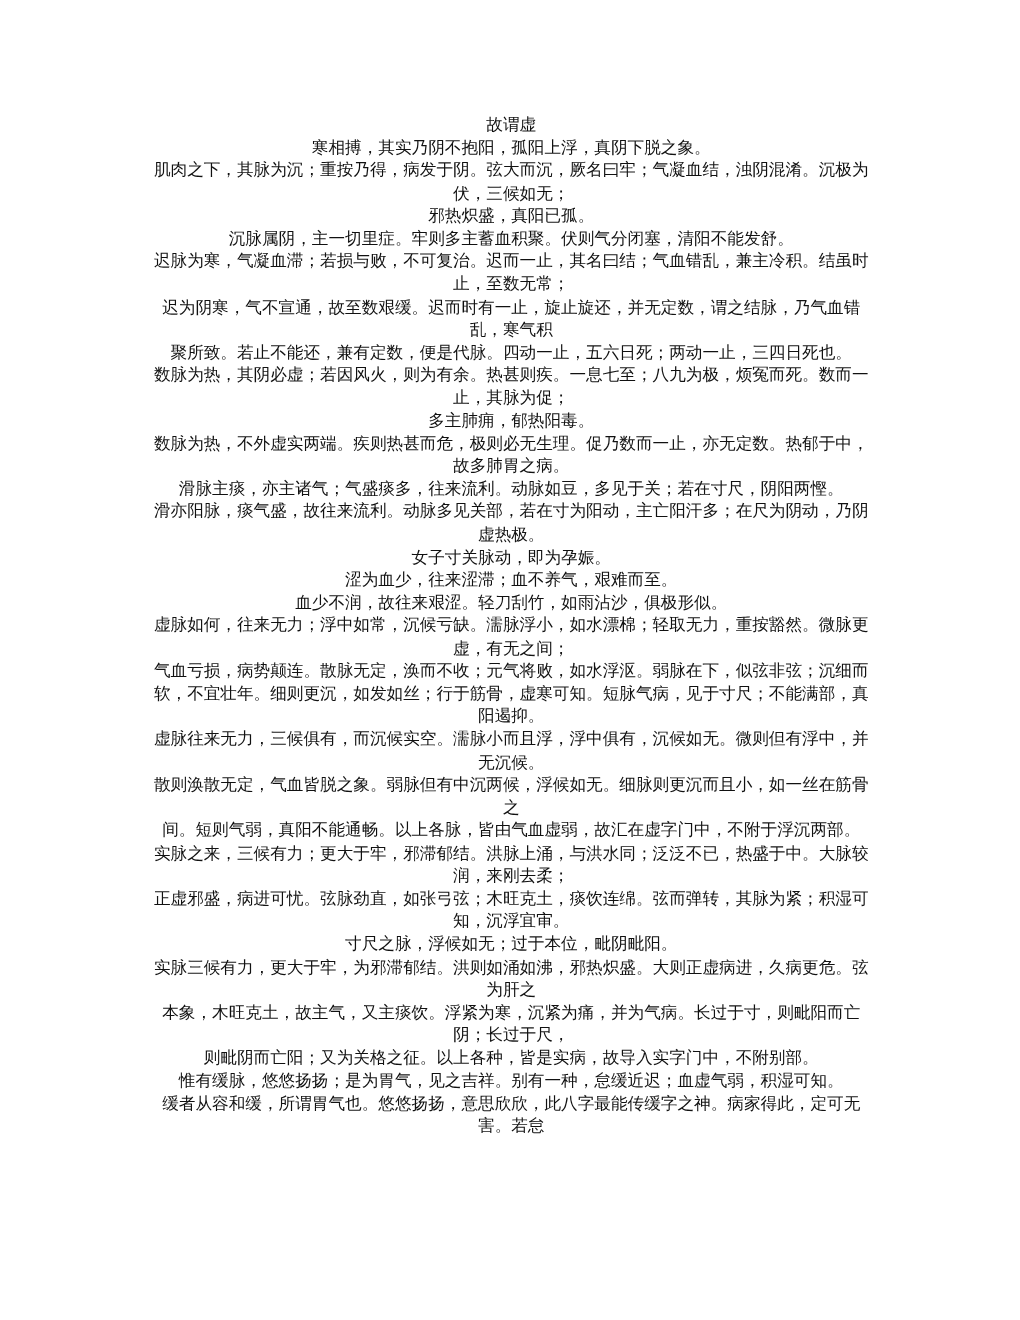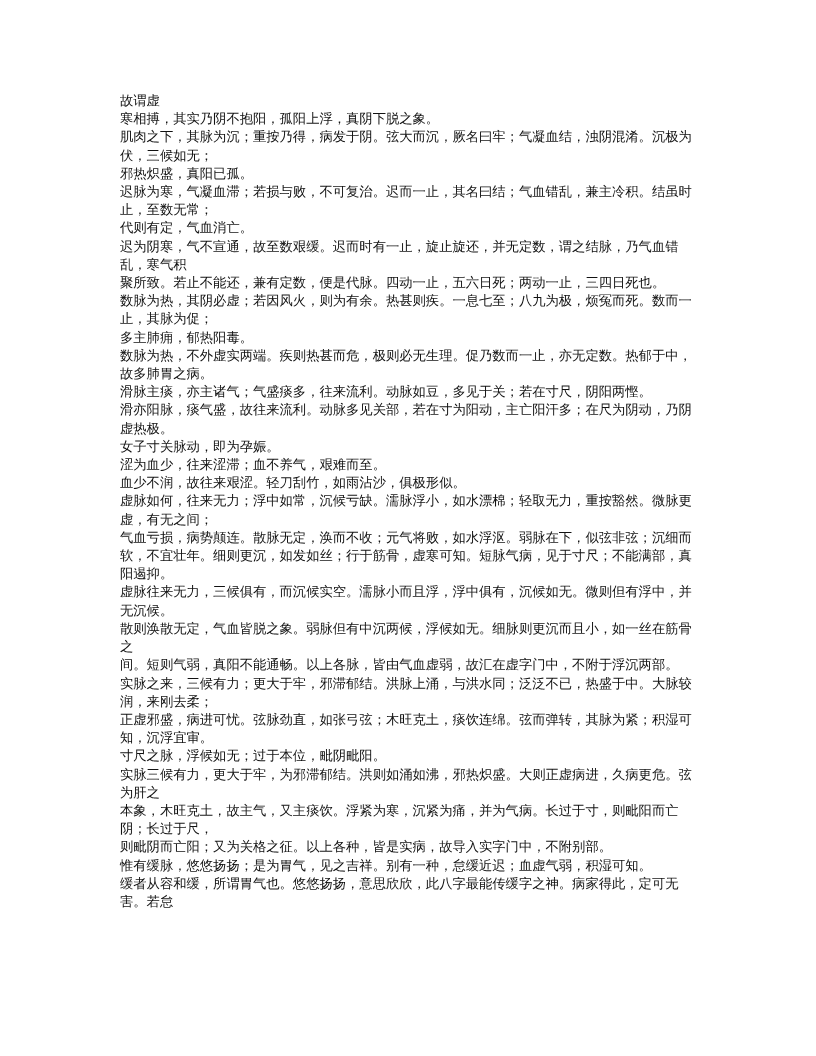--- a/index.html
+++ b/index.html
@@ -8,32 +8,32 @@
     position: absolute;
     left: 120px;
     top: 92px;
     width: 578px;
     font-family: "DejaVu Serif", "Liberation Serif", serif;
     font-size: 13.3px;
     line-height: 18.2px;
     color: #111111;
     letter-spacing: 0;
   }
-  .line { display: block; white-space: pre-wrap; word-break: break-all; margin: 0; }
+  .line { display: block; white-space: pre-wrap; word-break: break-all; margin: 0; text-align: center; }
 </style>
 </head>
 <body>
 
 <div class="page">
   <p class="line">故谓虚</p>
   <p class="line">寒相搏，其实乃阴不抱阳，孤阳上浮，真阴下脱之象。</p>
   <p class="line">肌肉之下，其脉为沉；重按乃得，病发于阴。弦大而沉，厥名曰牢；气凝血结，浊阴混淆。沉极为伏，三候如无；</p>
   <p class="line">邪热炽盛，真阳已孤。</p>
+  <p class="line">沉脉属阴，主一切里症。牢则多主蓄血积聚。伏则气分闭塞，清阳不能发舒。</p>
   <p class="line">迟脉为寒，气凝血滞；若损与败，不可复治。迟而一止，其名曰结；气血错乱，兼主冷积。结虽时止，至数无常；</p>
-  <p class="line">代则有定，气血消亡。</p>
   <p class="line">迟为阴寒，气不宣通，故至数艰缓。迟而时有一止，旋止旋还，并无定数，谓之结脉，乃气血错乱，寒气积</p>
   <p class="line">聚所致。若止不能还，兼有定数，便是代脉。四动一止，五六日死；两动一止，三四日死也。</p>
   <p class="line">数脉为热，其阴必虚；若因风火，则为有余。热甚则疾。一息七至；八九为极，烦冤而死。数而一止，其脉为促；</p>
   <p class="line">多主肺痈，郁热阳毒。</p>
   <p class="line">数脉为热，不外虚实两端。疾则热甚而危，极则必无生理。促乃数而一止，亦无定数。热郁于中，故多肺胃之病。</p>
   <p class="line">滑脉主痰，亦主诸气；气盛痰多，往来流利。动脉如豆，多见于关；若在寸尺，阴阳两慳。</p>
   <p class="line">滑亦阳脉，痰气盛，故往来流利。动脉多见关部，若在寸为阳动，主亡阳汗多；在尺为阴动，乃阴虚热极。</p>
   <p class="line">女子寸关脉动，即为孕娠。</p>
   <p class="line">涩为血少，往来涩滞；血不养气，艰难而至。</p>
   <p class="line">血少不润，故往来艰涩。轻刀刮竹，如雨沾沙，俱极形似。</p>

